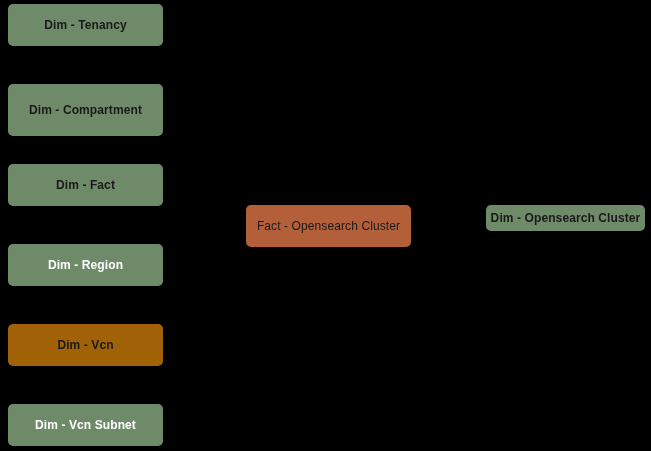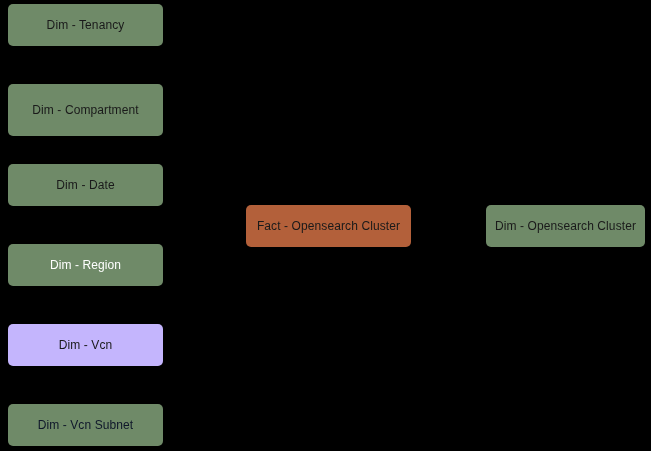--- a/index.html
+++ b/index.html
@@ -28,50 +28,51 @@
     font-size: 12px;
     line-height: 1;
     letter-spacing: 0.1px;
     color: #1a1a1a;
     text-align: center;
     white-space: nowrap;
     user-select: none;
   }
   .node-dim {
     background: #6f8a68;
+    font-weight: bold;
   }
   .node-fact {
     background: #b3603a;
   }
   .node-label {
     display: block;
     pointer-events: none;
   }
 </style>
 </head>
 <body>
 
 <div id="canvas" style="width: 651px; height: 451px; background: rgb(0, 0, 0);">
     <div class="node node-dim" style="left: 8px; top: 4px; width: 155px; height: 42px; background: rgb(111, 138, 104); color: rgb(26, 26, 26);">
       <span class="node-label">Dim - Tenancy</span>
     </div>
     <div class="node node-dim" style="left: 8px; top: 84px; width: 155px; height: 52px; background: rgb(111, 138, 104); color: rgb(26, 26, 26);">
       <span class="node-label">Dim - Compartment</span>
     </div>
     <div class="node node-dim" style="left: 8px; top: 164px; width: 155px; height: 42px; background: rgb(111, 138, 104); color: rgb(26, 26, 26);">
-      <span class="node-label">Dim - Date</span>
+      <span class="node-label">Dim - Fact</span>
     </div>
     <div class="node node-dim" style="left: 8px; top: 244px; width: 155px; height: 42px; background: rgb(111, 138, 104); color: #ffffff;">
       <span class="node-label">Dim - Region</span>
     </div>
-    <div class="node node-dim" style="left: 8px; top: 324px; width: 155px; height: 42px; background: #c4b5fd; color: rgb(26, 26, 26);">
+    <div class="node node-dim" style="left: 8px; top: 324px; width: 155px; height: 42px; background: #a16207; color: rgb(26, 26, 26);">
       <span class="node-label">Dim - Vcn</span>
     </div>
-    <div class="node node-dim" style="left: 8px; top: 404px; width: 155px; height: 42px; background: rgb(111, 138, 104); color: #0f172a;">
+    <div class="node node-dim" style="left: 8px; top: 404px; width: 155px; height: 42px; background: rgb(111, 138, 104); color: #ffffff;">
       <span class="node-label">Dim - Vcn Subnet</span>
     </div>
     <div class="node node-fact" style="left: 246px; top: 205px; width: 165px; height: 42px; background: rgb(179, 96, 58); color: rgb(26, 26, 26);">
       <span class="node-label">Fact - Opensearch Cluster</span>
     </div>
-    <div class="node node-dim" style="left: 486px; top: 205px; width: 159px; height: 42px; background: rgb(111, 138, 104); color: rgb(26, 26, 26);">
+    <div class="node node-dim" style="left: 486px; top: 205px; width: 159px; height: 26px; background: rgb(111, 138, 104); color: rgb(26, 26, 26);">
       <span class="node-label">Dim - Opensearch Cluster</span>
     </div>
   </div>
 
 </body></html>

